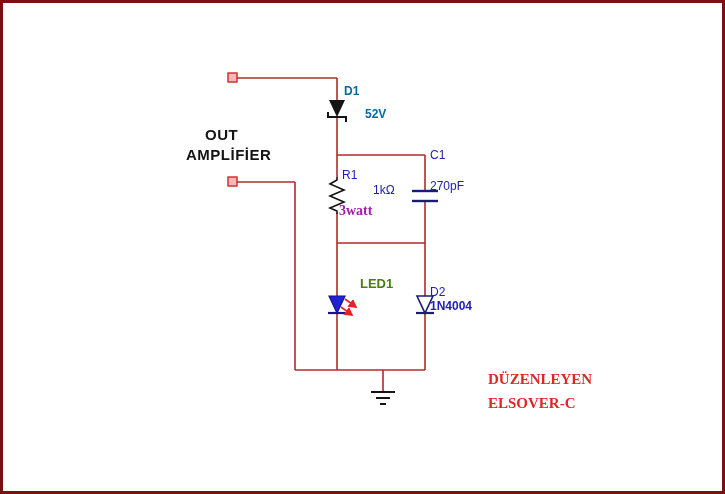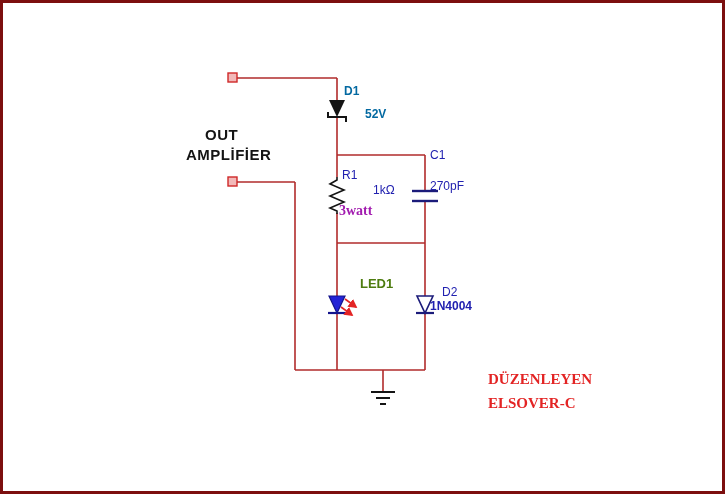--- a/index.html
+++ b/index.html
@@ -105,20 +105,20 @@
 
   <span class="t ref-blue" style="left:342px; top:168px;">R1</span>
   <span class="t ref-blue" style="left:342px; top:183px;margin-left:31px;">1kΩ</span>
   <span class="t watt-blue" style="left:339px; top:203px;">3watt</span>
 
   <span class="t ref-blue" style="left:430px; top:148px;">C1</span>
   <span class="t ref-blue" style="left:430px; top:179px;">270pF</span>
 
   <span class="t bold-blue" style="left:360px; top:276px;">LED1</span>
 
-  <span class="t ref-blue" style="left:442px; top:285px;">D2</span>
+  <span class="t ref-blue" style="left:430px; top:285px;">D2</span>
   <span class="t ref-blue" style="left:430px; top:299px;font-weight:bold;">1N4004</span>
 
   <span class="t credit-red" style="left:488px; top:371px;">DÜZENLEYEN</span>
   <span class="t credit-red" style="left:488px; top:395px;">ELSOVER-C</span>
 
   <div class="frame"></div>
 </div>
 
 </body></html>

